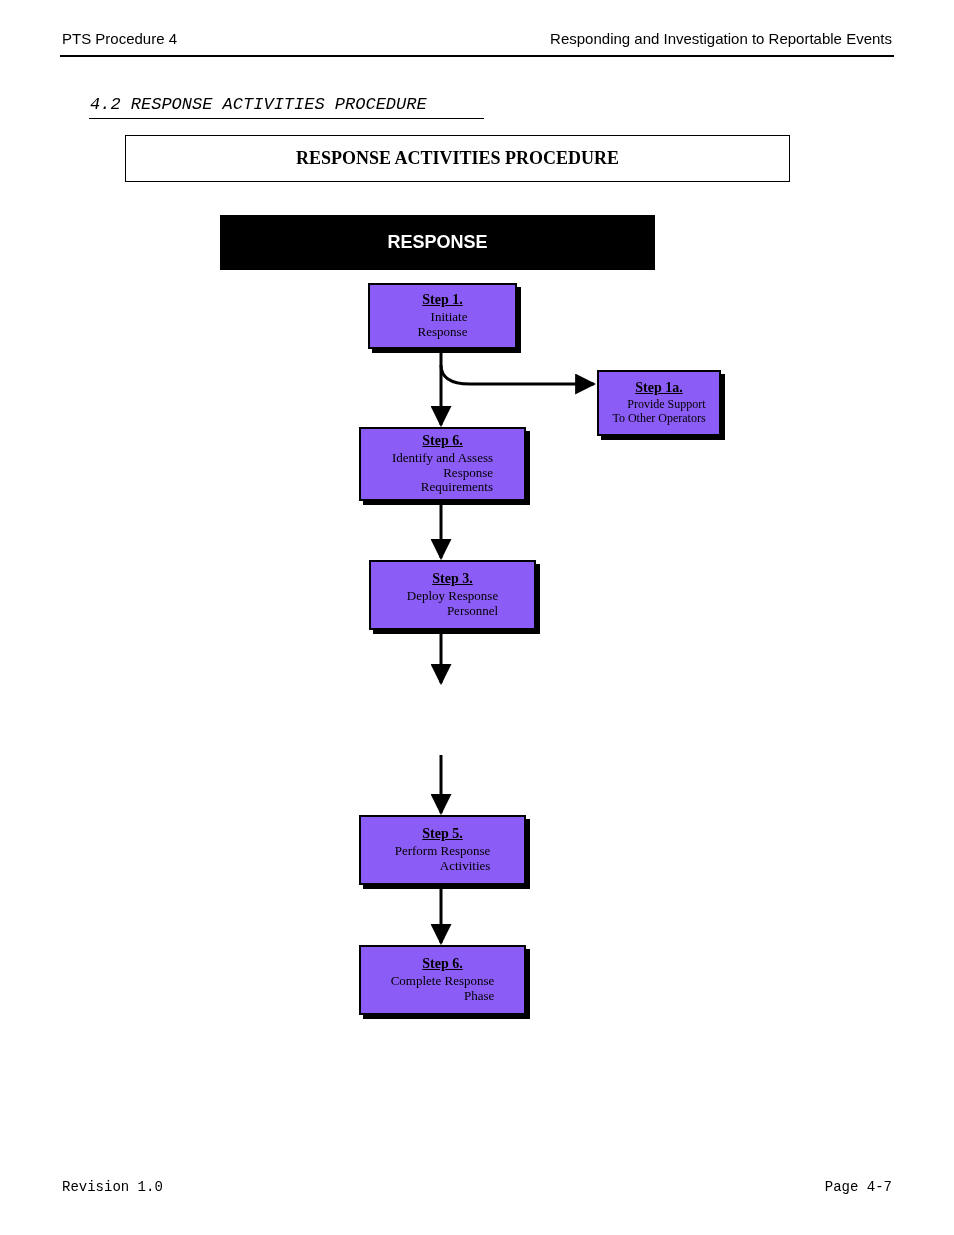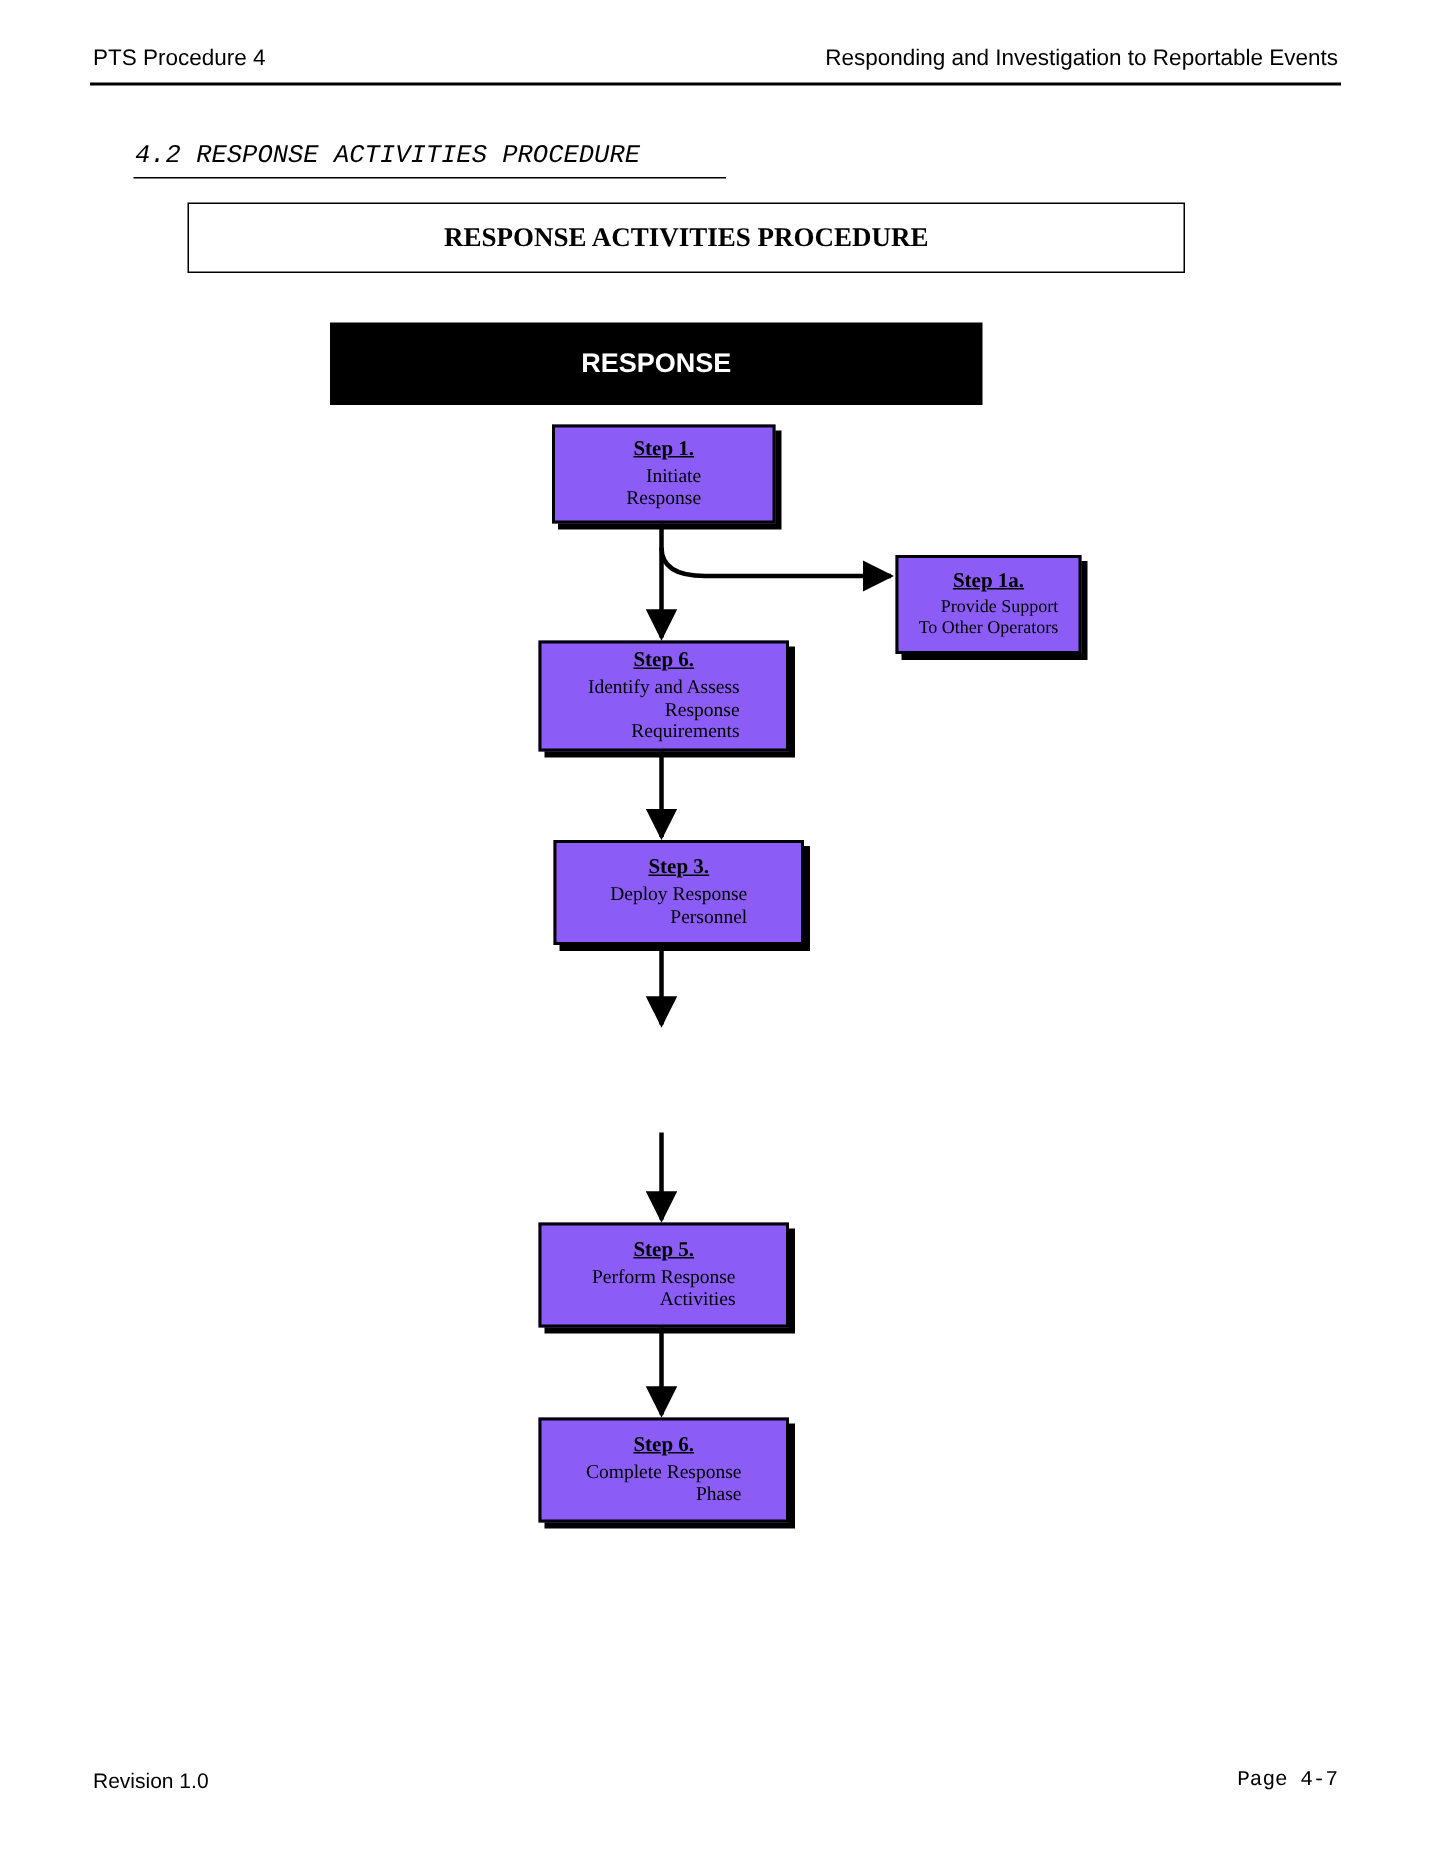--- a/index.html
+++ b/index.html
@@ -116,21 +116,21 @@
     line-height: 1.15;
     padding: 0 6px;
   }
   .fc-side .step-text { font-size: 12px; }
 
   
   .footer-left {
     position: absolute;
     left: 62px;
     bottom: 40px;
-    font-family: Liberation Sans, sans-serif;
+    font-family: Liberation Mono, monospace;
     font-size: 14px;
     margin-top: 40px;
   }
   .footer-right {
     position: absolute;
     right: 62px;
     bottom: 40px;
     font-family: Liberation Mono, monospace;
     font-size: 14px;
   }

